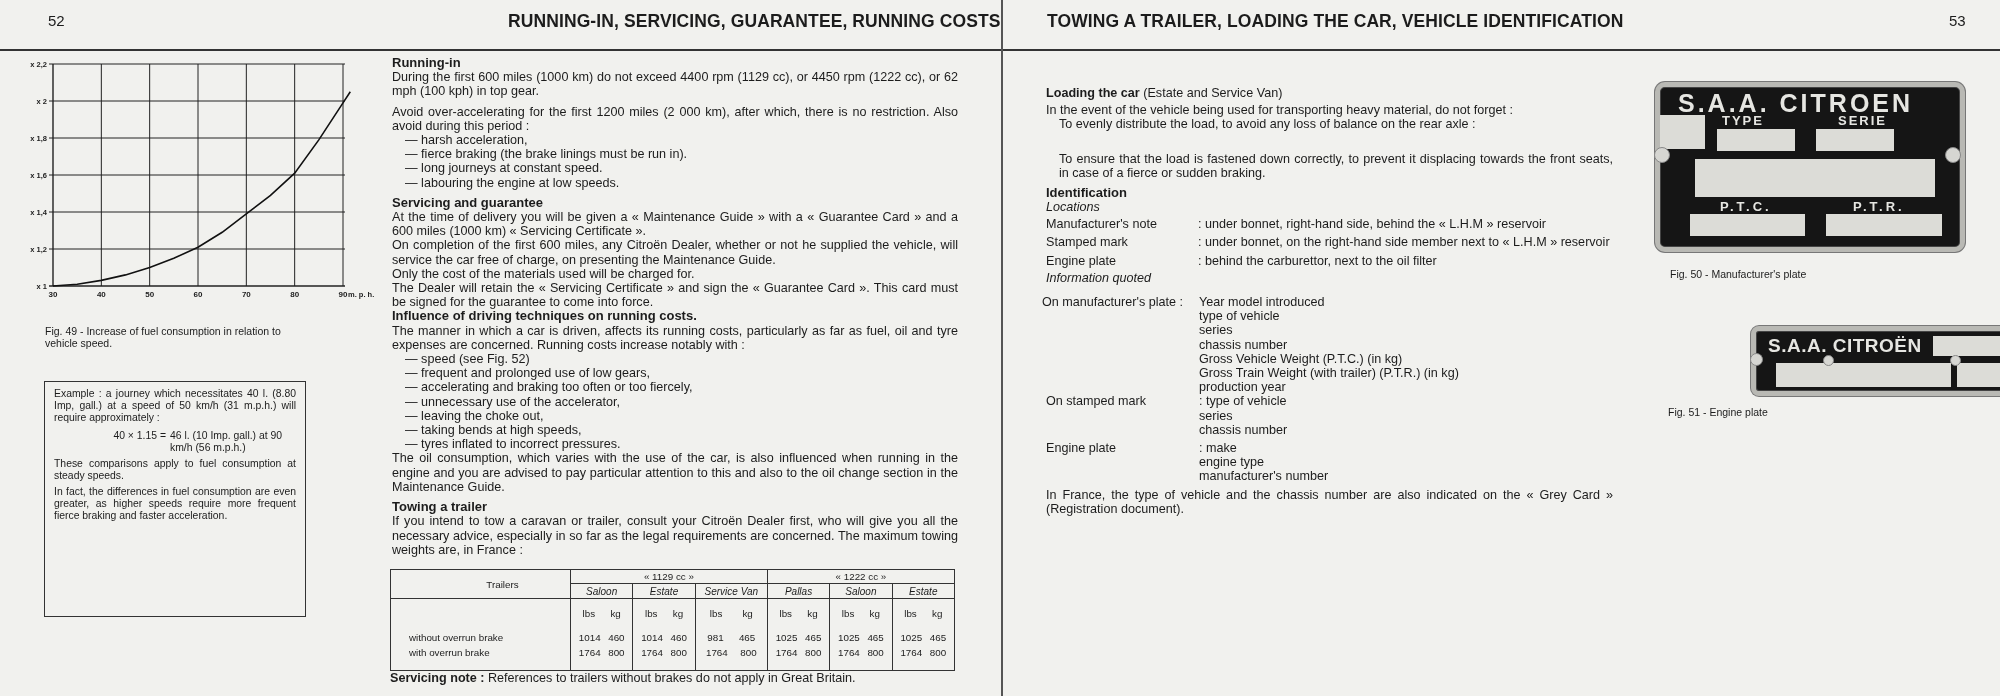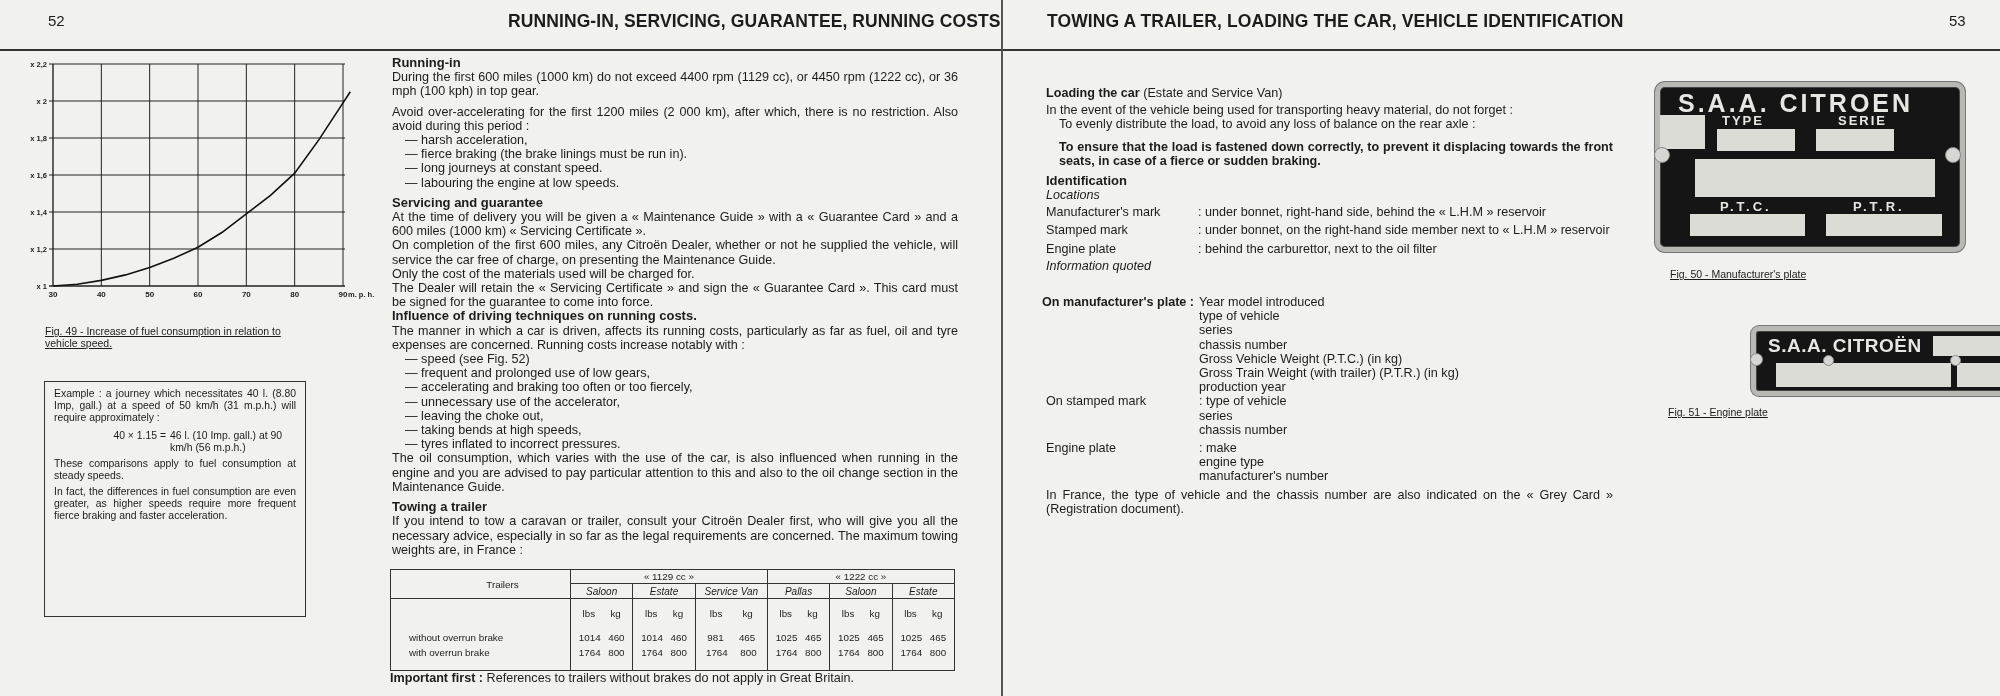--- a/index.html
+++ b/index.html
@@ -10,21 +10,21 @@
   .running-head{font-size:17.5px;font-weight:bold;top:11px;letter-spacing:0.1px;white-space:nowrap;}
   .head-rule{position:absolute;top:49px;height:2px;background:#333;}
   .spine{position:absolute;left:1001px;top:0;width:2px;height:696px;background:#555;}
   .txt{font-size:12.6px;line-height:14.2px;}
   .txt p{margin:0;}
   .h{font-weight:bold;font-size:13px;}
   .gap{margin-top:6px !important;}
   .dash{padding-left:13px;text-indent:0;}
   .dash::before{content:"\2014  ";}
   .just{text-align:justify;}
-  .caption{font-size:10.5px;line-height:12px;text-decoration:underline;}
+  .caption{font-size:10.5px;line-height:12px;}
   
   .example-box{left:44px;top:381px;width:262px;height:236px;border:1.5px solid #333;
                font-size:10.4px;line-height:12px;padding:6px 9px;box-sizing:border-box;}
   .example-box p{margin:0;}
   .calc{display:flex;margin-top:6px;}
   .calc .l{width:112px;text-align:right;padding-right:4px;white-space:nowrap;}
   .calc .r{flex:1;}
   
   table.tow{position:absolute;left:390px;top:569px;width:565px;border-collapse:collapse;
             font-size:9.8px;border:1.5px solid #333;}
@@ -104,21 +104,21 @@
   <div class="calc">
     <div class="l">40 × 1.15 =</div>
     <div class="r">46 l. (10 Imp. gall.) at 90 km/h (56 m.p.h.)</div>
   </div>
   <p class="just" style="margin-top:4px;">These comparisons apply to fuel consumption at steady speeds.</p>
   <p class="just" style="margin-top:4px;">In fact, the differences in fuel consumption are even greater, as higher speeds require more frequent fierce braking and faster acceleration.</p>
 </div>
 
 <div class="abs txt" style="left:392px;top:56px;width:566px;">
   <p class="h">Running-in</p>
-  <p class="just">During the first 600 miles (1000 km) do not exceed 4400 rpm (1129 cc), or 4450 rpm (1222 cc), or 36 mph (100 kph) in top gear.</p>
+  <p class="just">During the first 600 miles (1000 km) do not exceed 4400 rpm (1129 cc), or 4450 rpm (1222 cc), or 62 mph (100 kph) in top gear.</p>
   <p class="just gap">Avoid over-accelerating for the first 1200 miles (2 000 km), after which, there is no restriction. Also avoid during this period :</p>
   <p class="dash">harsh acceleration,</p>
   <p class="dash">fierce braking (the brake linings must be run in).</p>
   <p class="dash">long journeys at constant speed.</p>
   <p class="dash">labouring the engine at low speeds.</p>
 
   <p class="h gap">Servicing and guarantee</p>
   <p class="just">At the time of delivery you will be given a « Maintenance Guide » with a « Guarantee Card » and a 600 miles (1000 km) « Servicing Certificate ».</p>
   <p class="just">On completion of the first 600 miles, any Citroën Dealer, whether or not he supplied the vehicle, will service the car free of charge, on presenting the Maintenance Guide.</p>
   <p>Only the cost of the materials used will be charged for.</p>
@@ -267,53 +267,53 @@
         <td class="c">
           <div class="pr">
             <span>1764</span>
             <span>800</span>
           </div>
         </td>
       </tr>
 </tbody>
   </table>
 <div class="abs" style="left:390px;top:671px;font-size:12.6px;white-space:nowrap;">
-  <b>Important first :</b><span> References to trailers without brakes do not apply in Great Britain.</span>
+  <b>Servicing note :</b><span> References to trailers without brakes do not apply in Great Britain.</span>
 </div>
 
 <div class="abs running-head" style="left:1047px;">TOWING A TRAILER, LOADING THE CAR, VEHICLE IDENTIFICATION</div>
 <div class="abs page-num" style="left:1949px;">53</div>
 <div class="head-rule" style="left:1003px;width:997px;"></div>
 
 <div class="abs txt" style="left:1046px;top:86px;width:567px;">
   <p><b>Loading the car</b><span> (Estate and Service Van)</span></p>
   <p class="just" style="margin-top:3px;">In the event of the vehicle being used for transporting heavy material, do not forget :</p>
   <p style="padding-left:13px;">To evenly distribute the load, to avoid any loss of balance on the rear axle :</p>
-  <p class="just" style="padding-left:13px;margin-top:8px;font-weight:bold;">To ensure that the load is fastened down correctly, to prevent it displacing towards the front seats, in case of a fierce or sudden braking.</p>
+  <p class="just" style="padding-left:13px;margin-top:20px;">To ensure that the load is fastened down correctly, to prevent it displacing towards the front seats, in case of a fierce or sudden braking.</p>
 
   <p class="h gap">Identification</p>
   <p style="font-style:italic;">Locations</p>
   <div class="row" style="margin-top:3px;">
-    <div class="k">Manufacturer's mark</div>
+    <div class="k">Manufacturer's note</div>
     <div class="v just">: under bonnet, right-hand side, behind the « L.H.M » reservoir</div>
   </div>
   <div class="row" style="margin-top:3px;">
     <div class="k">Stamped mark</div>
     <div class="v just">: under bonnet, on the right-hand side member next to « L.H.M » reservoir</div>
   </div>
   <div class="row" style="margin-top:5px;">
     <div class="k">Engine plate</div>
     <div class="v">: behind the carburettor, next to the oil filter</div>
   </div>
   <p style="font-style:italic;margin-top:3px;">Information quoted</p>
 </div>
 
 <div class="abs txt" style="left:1042px;top:295px;width:571px;">
   <div class="row info">
-    <div class="k" style="white-space:nowrap;font-weight:bold;">On manufacturer's plate :</div>
+    <div class="k" style="white-space:nowrap;">On manufacturer's plate :</div>
     <div class="v">
       <div>Year model introduced</div>
       <div>type of vehicle</div>
       <div>series</div>
       <div>chassis number</div>
       <div>Gross Vehicle Weight (P.T.C.) (in kg)</div>
       <div>Gross Train Weight (with trailer) (P.T.R.) (in kg)</div>
       <div>production year</div>
     </div>
   </div>

